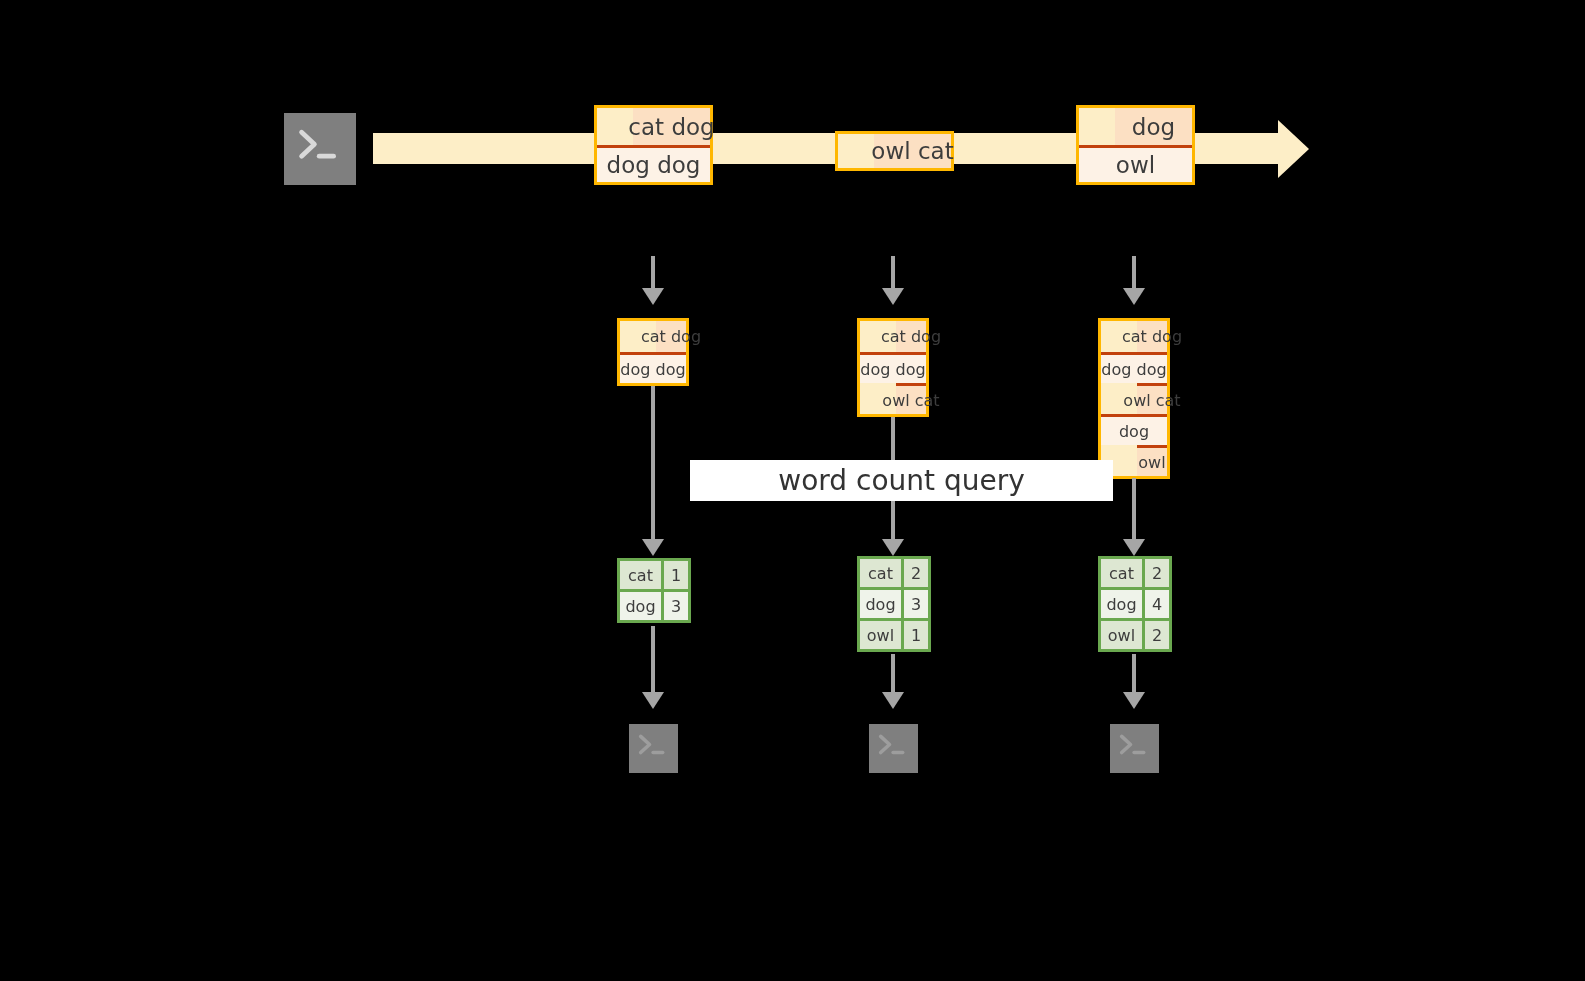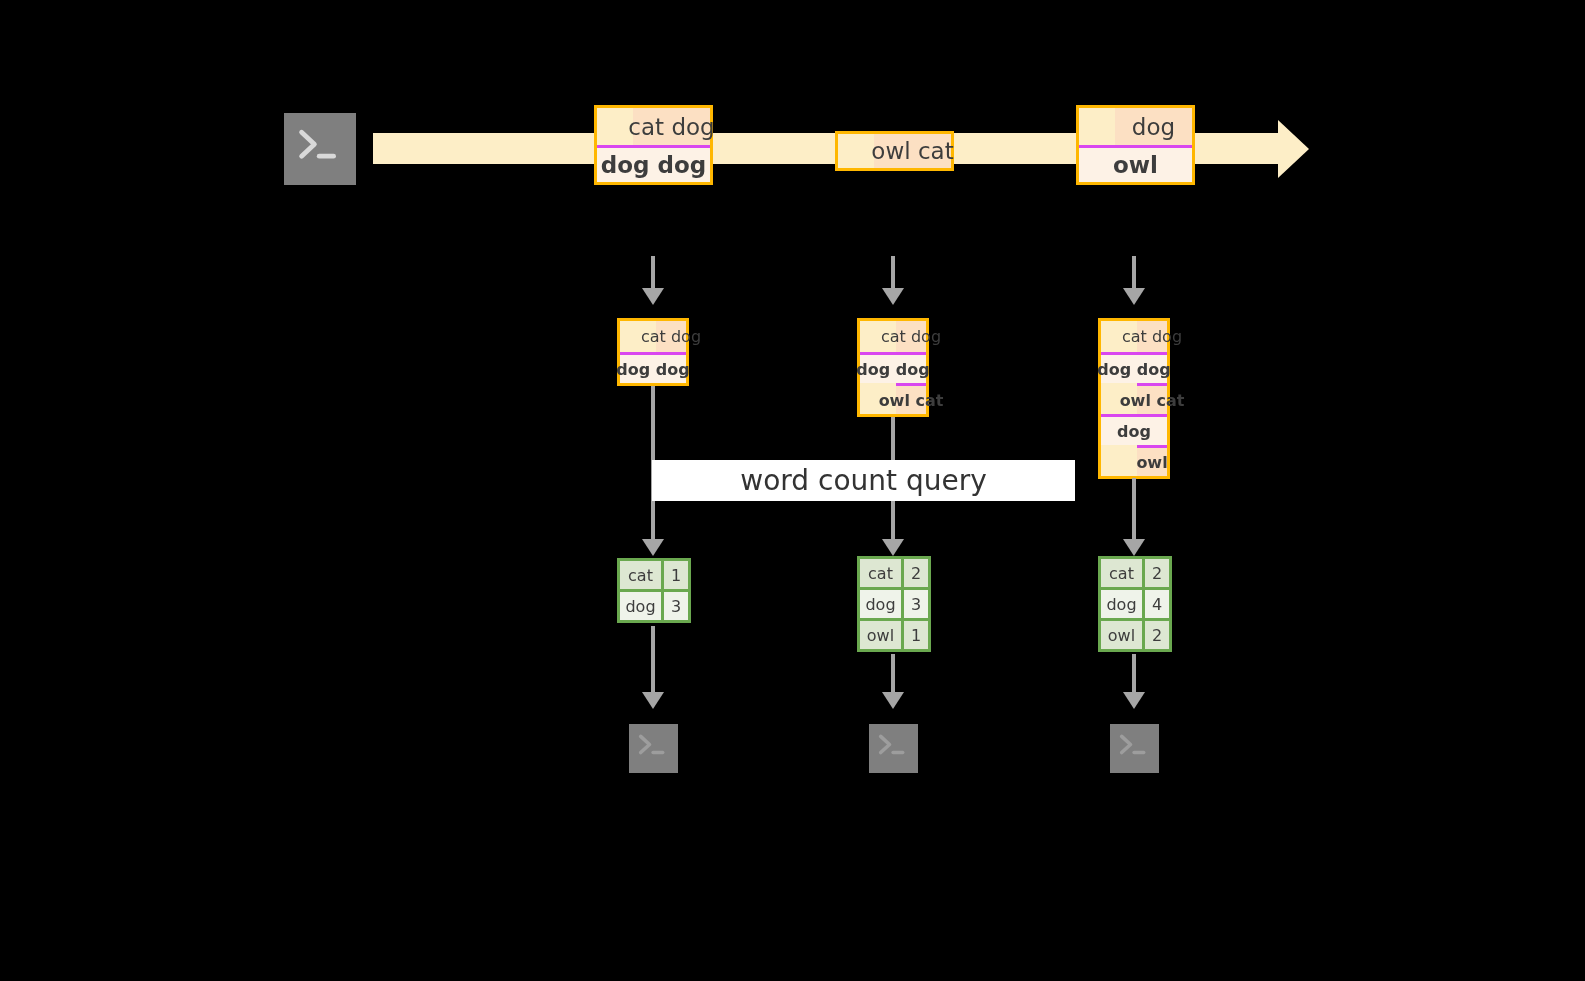--- a/index.html
+++ b/index.html
@@ -64,22 +64,21 @@
   }
   .rec-row {
     box-sizing: border-box;
     display: flex;
     align-items: center;
     justify-content: center;
     color: #3d3d3d;
     white-space: nowrap;
   }
   .rec-row + .rec-row {
-    border-top: 3px solid #d946ef;
-    font-weight: bold;
+    border-top: 3px solid #c2410c;
   }
   .rec-row.shade-a { background: #fce0c3; margin-left: 36px; }
   .rec-row.shade-b { background: #fdf2e6; }
 
   
   .rec-stack.big .rec-row {
     height: 37px;
     font-size: 23px;
   }
   .rec-stack.big.single .rec-row { height: 34px; }
@@ -287,17 +286,17 @@
   <div class="conn-head" style="left:1123px; top:692px;"></div>
 
   <div class="terminal" style="left:1101px; top:715px; width:67px; height:67px; border-radius:7px;">
     <div class="terminal-hatch"></div>
     <svg class="terminal-glyph" viewBox="0 0 67 67">
       <path d="M16 17 L28 28 L16 39" fill="none" stroke="#9d9d9d" stroke-width="5" stroke-linecap="round" stroke-linejoin="round"></path>
       <line x1="33" y1="39" x2="46" y2="39" stroke="#9d9d9d" stroke-width="5" stroke-linecap="round"></line>
     </svg>
   </div>
 
-  <div class="label-band" style="left:652px; top:460px; width:423px; height:41px;">
+  <div class="label-band" style="left:690px; top:460px; width:423px; height:41px;">
     <span>word count query</span>
   </div>
 
 </div>
 
 </body></html>

